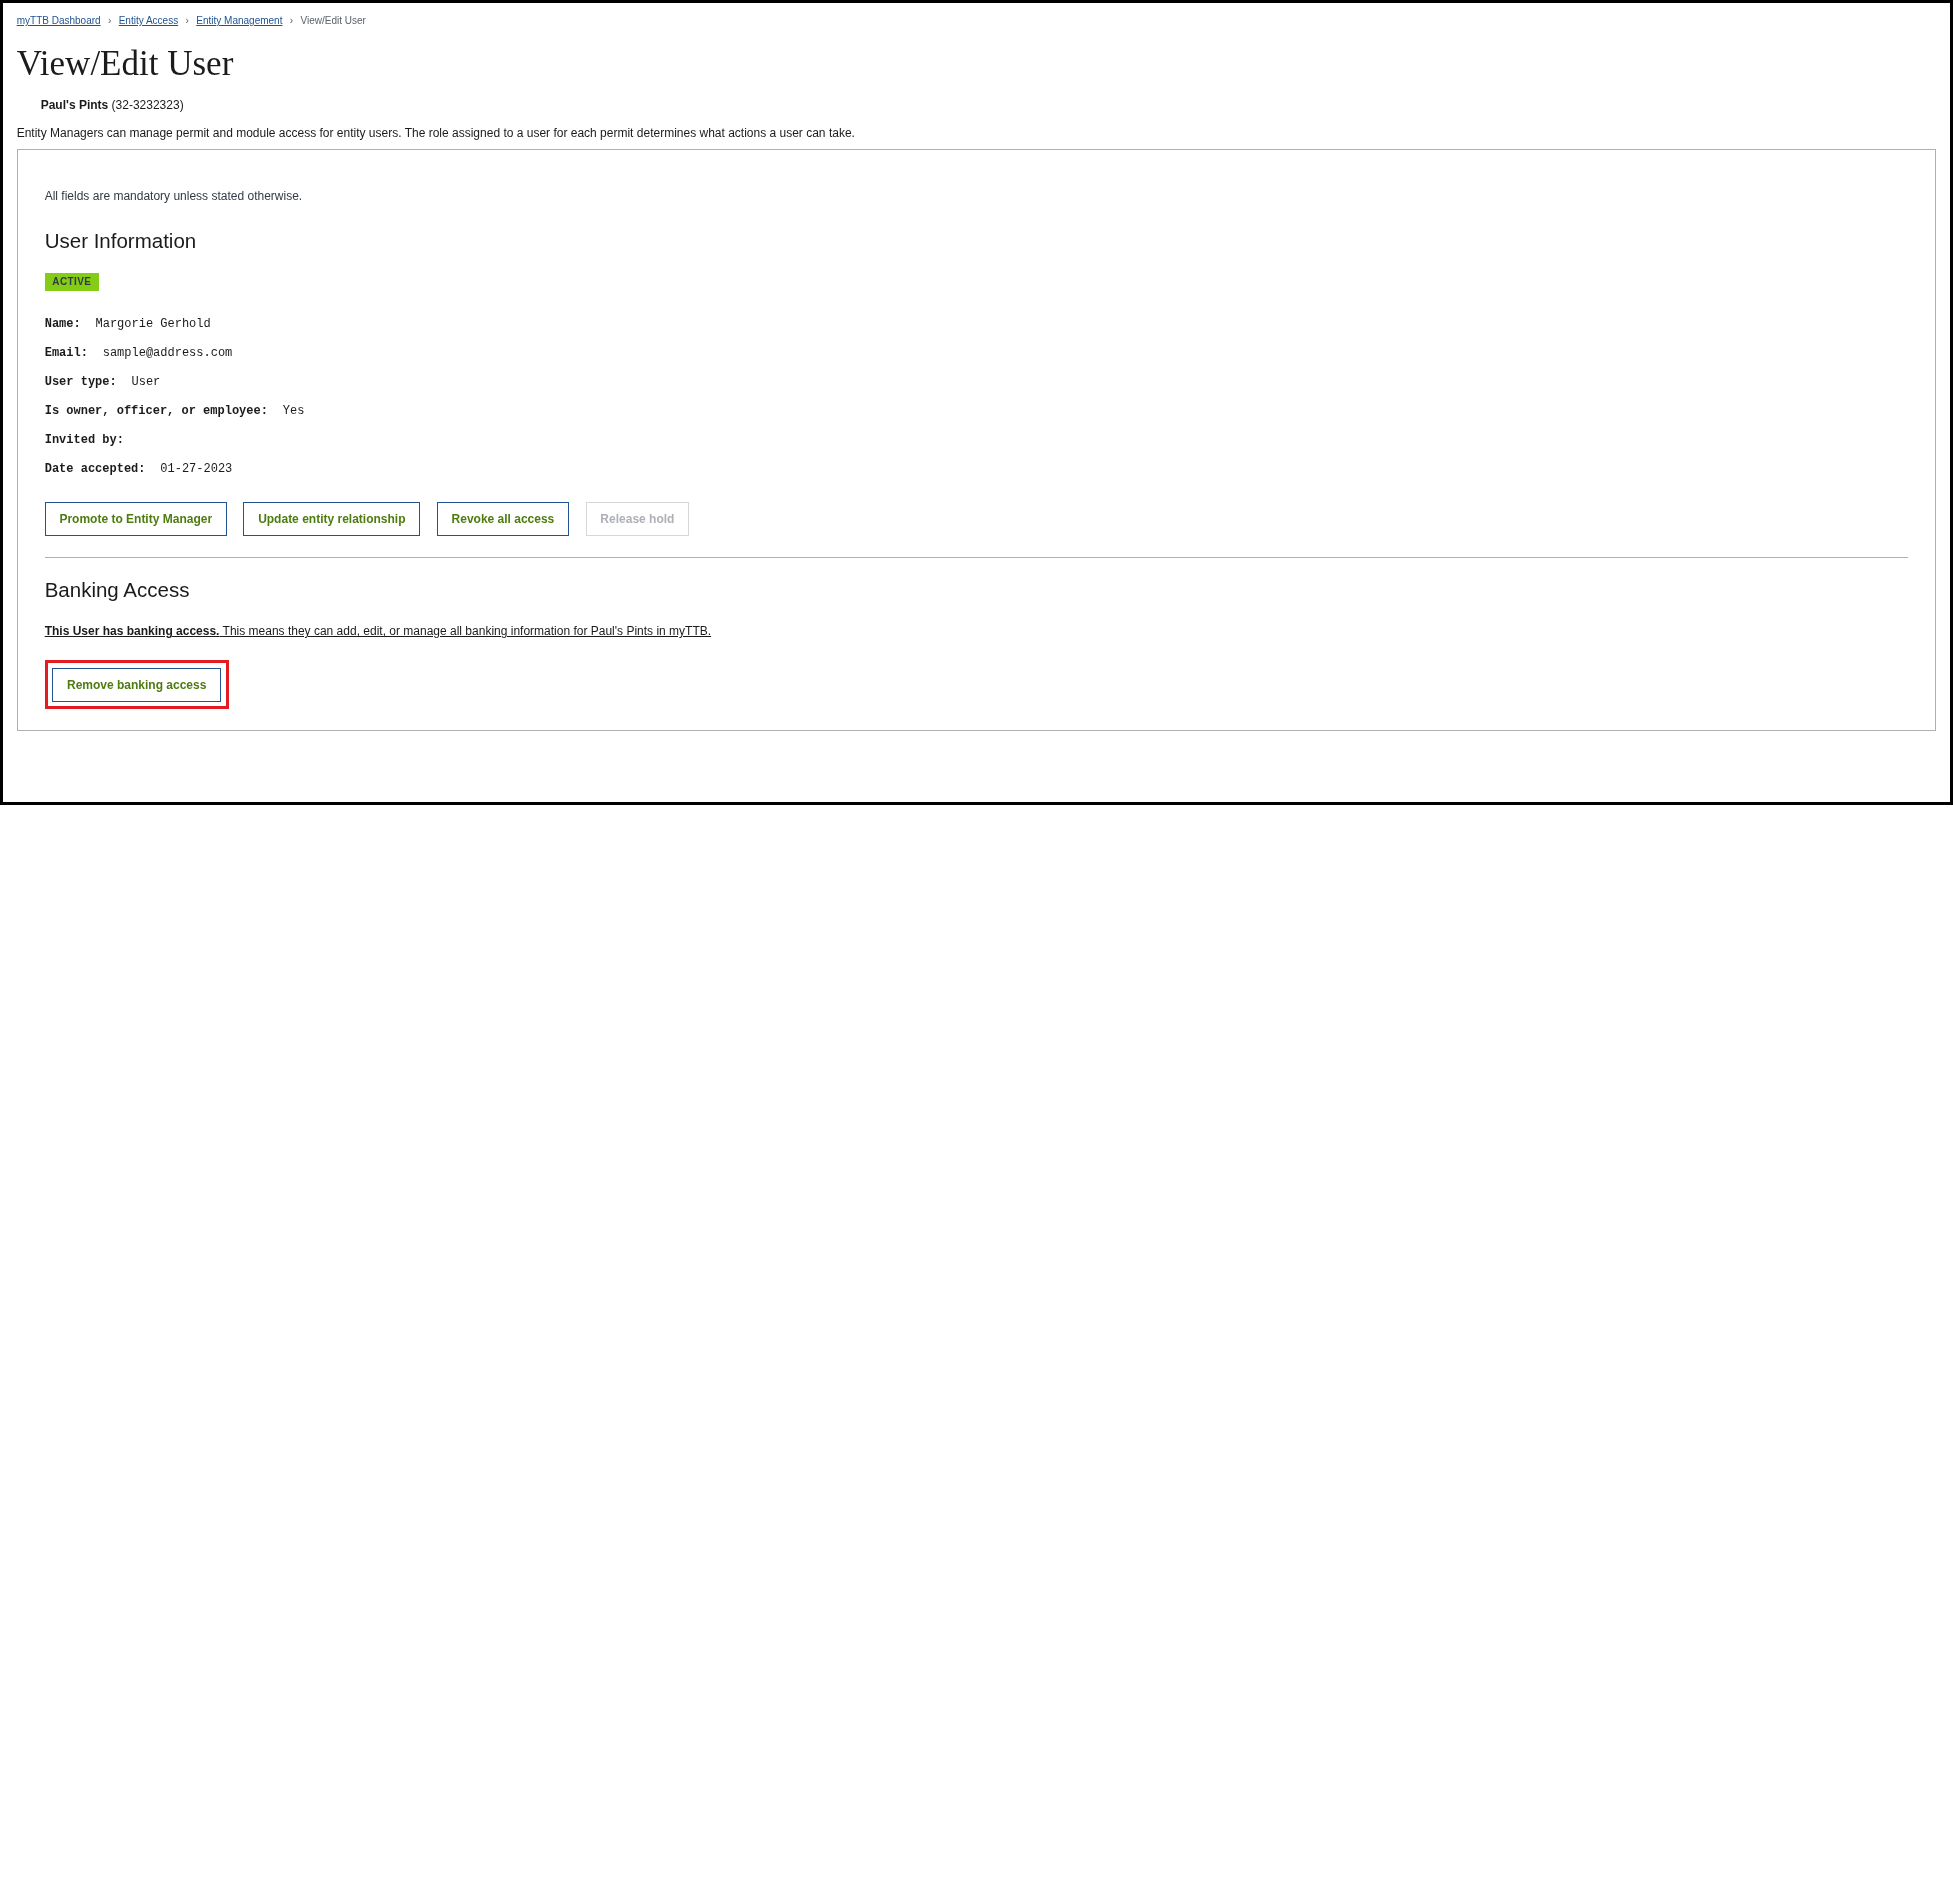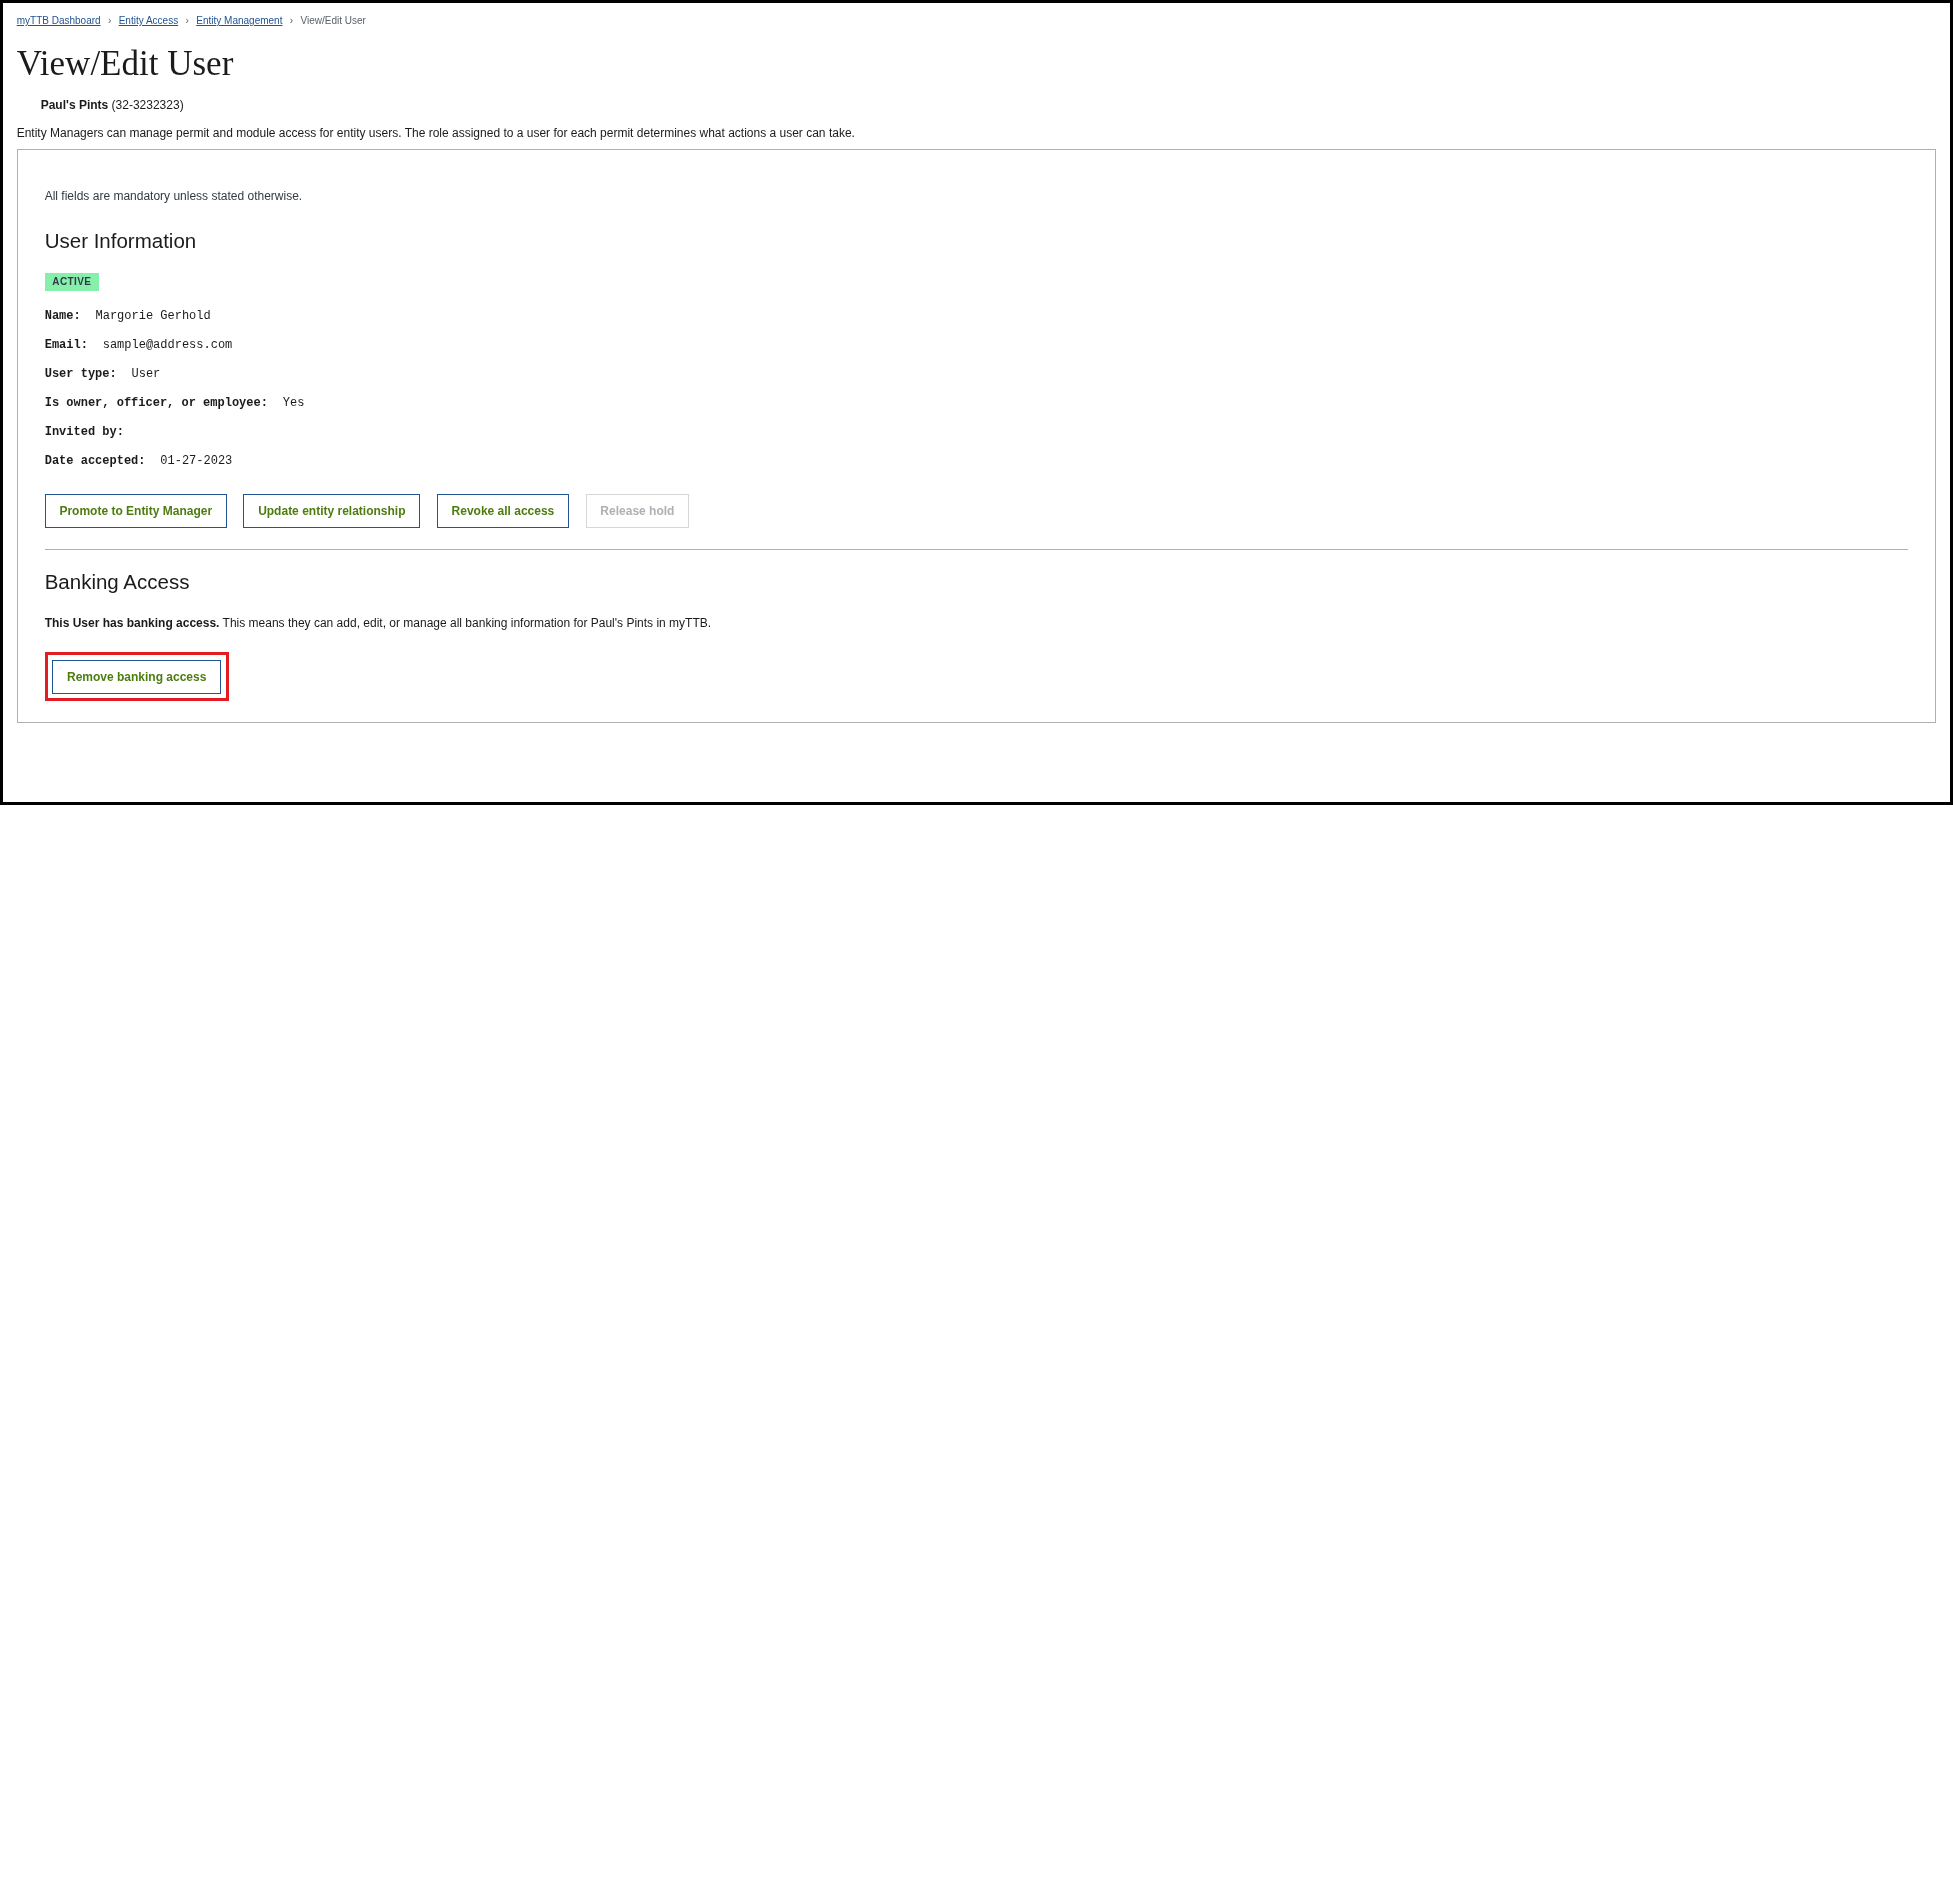--- a/index.html
+++ b/index.html
@@ -57,27 +57,27 @@
     color: #323a45;
     margin-bottom: 26px;
   }
   h2.section-title {
     font-weight: 400;
     font-size: 20.5px;
     margin: 0 0 20px 0;
   }
   .status-badge {
     display: inline-block;
-    background: #86efac;
+    background: #84cc16;
     color: #323a45;
     font-size: 10px;
     font-weight: 700;
     letter-spacing: 0.4px;
     padding: 3.8px 7.6px;
-    margin-bottom: 18px;
+    margin-bottom: 26px;
   }
   .info-row {
     font-size: 12px;
     margin-bottom: 15px;
     font-family: Liberation Mono, monospace;
   }
   .info-row .label {
     font-weight: 700;
   }
   .info-row .value {
@@ -108,20 +108,21 @@
   }
   hr.divider {
     border: none;
     border-top: 0.8px solid #aeb0b5;
     margin: 21px 0 20px 0;
   }
   .banking-text {
     font-size: 12px;
     margin-bottom: 20px;
     line-height: 1.5;
+    text-decoration: underline;
   }
   .banking-text .bold {
     font-weight: 700;
   }
   .highlight-box {
     display: inline-block;
     border: 3px solid #e31c23;
     padding: 4.6px;
   }
 </style>

